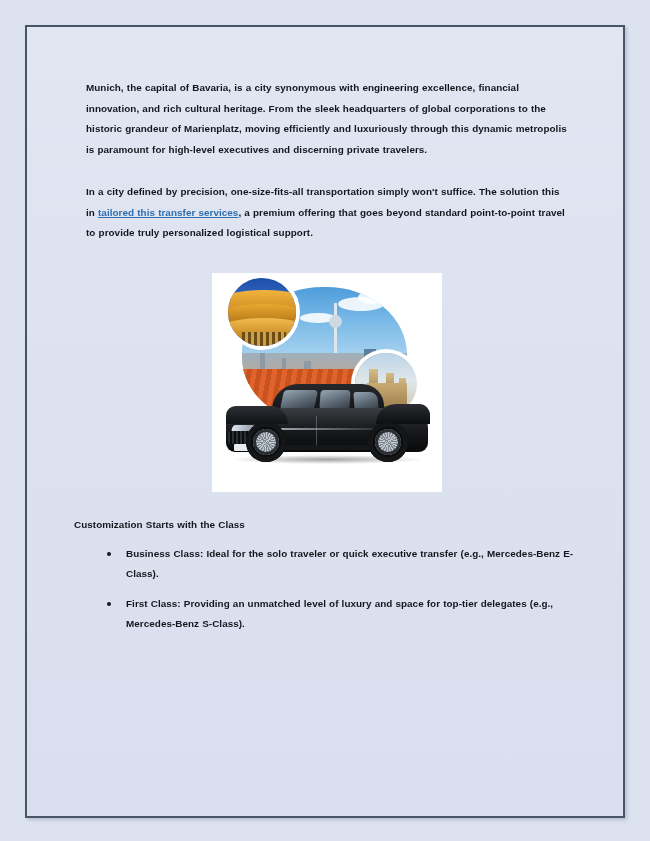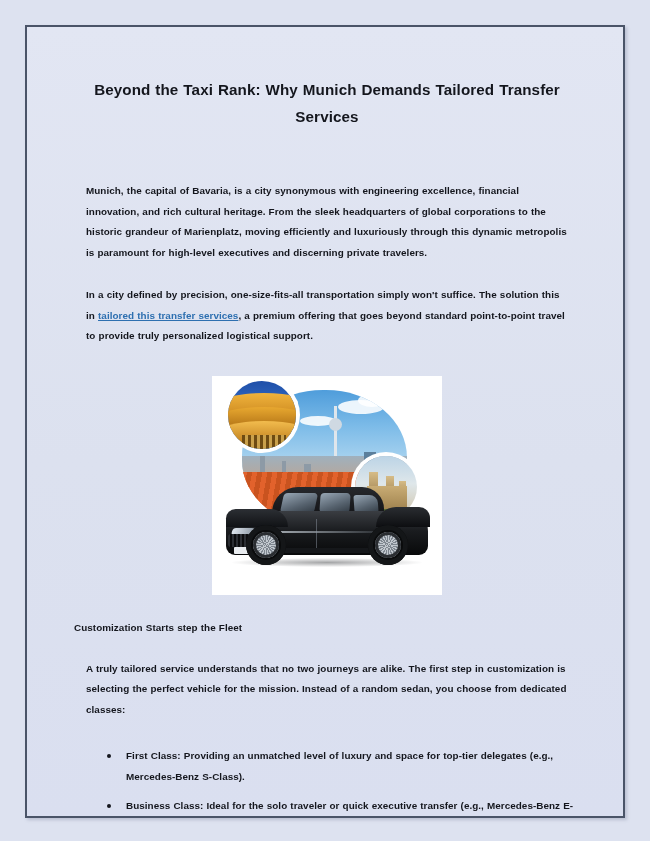--- a/index.html
+++ b/index.html
@@ -384,21 +384,20 @@
   }
 </style>
 </head>
 <body>
 
 <div id="page-frame">
   <div id="page-inner">
 
     <div id="content">
 
-      <h1 id="doc-title">Beyond the Taxi Rank: Why Munich Demands Tailored Transfer Services</h1>
 
       <p class="para" id="para-intro">Munich, the capital of Bavaria, is a city synonymous with engineering excellence, financial innovation, and rich cultural heritage. From the sleek headquarters of global corporations to the historic grandeur of Marienplatz, moving efficiently and luxuriously through this dynamic metropolis is paramount for high-level executives and discerning private travelers.</p>
 
       <p class="para" id="para-solution"><span>In a city defined by precision, one-size-fits-all transportation simply won't suffice. The solution this in </span><a class="inline-link" href="#">tailored this transfer services</a><span>, a premium offering that goes beyond standard point-to-point travel to provide truly personalized logistical support.</span></p>
 
       <div id="figure-block">
         <div id="hero-figure" title="Black luxury sedan in front of circular collage of Munich cityscape, golden curved building and cathedral">
 
           
           <div class="blob-main">
@@ -458,30 +457,29 @@
             <div class="headlight"></div>
             <div class="grille"></div>
             <div class="plate"></div>
             <div class="wheel w-front"></div>
             <div class="wheel w-rear"></div>
           </div>
 
         </div>
       </div>
 
-      <h2 id="section-heading">Customization Starts step the Fleet</h2>
-
-      <p class="para" id="para-fleet">A truly tailored service understands that no two journeys are alike. The first step in customization is selecting the perfect vehicle for the mission. Instead of a random sedan, you choose from dedicated classes:</p>
+      <h2 id="section-heading">Customization Starts with the Class</h2>
+
 
       <ul class="fleet-list">
+        <li>
+          <span class="bullet-dot"></span>
+          <span>Business Class: Ideal for the solo traveler or quick executive transfer (e.g., Mercedes-Benz E-Class).</span>
+        </li>
         <li>
           <span class="bullet-dot"></span>
           <span>First Class: Providing an unmatched level of luxury and space for top-tier delegates (e.g., Mercedes-Benz S-Class).</span>
         </li>
-        <li>
-          <span class="bullet-dot"></span>
-          <span>Business Class: Ideal for the solo traveler or quick executive transfer (e.g., Mercedes-Benz E-Class).</span>
-        </li>
       </ul>
 
     </div>
   </div>
 </div>
 
 </body></html>

